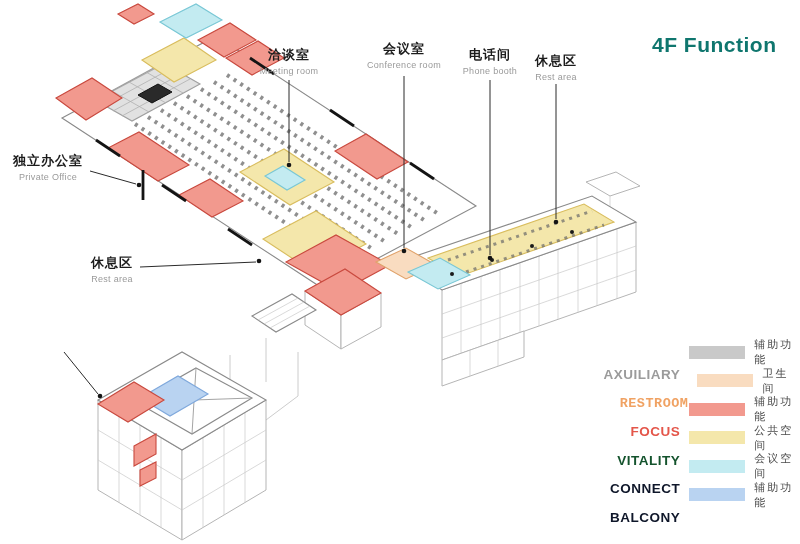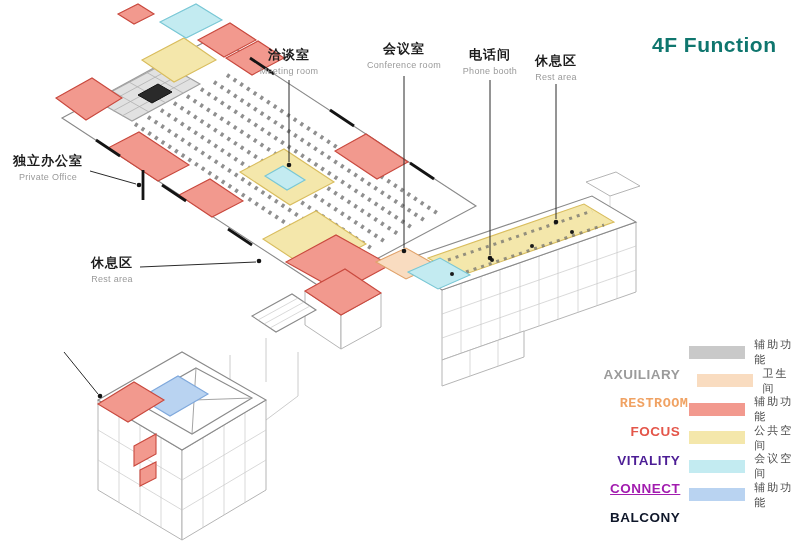--- a/index.html
+++ b/index.html
@@ -251,26 +251,26 @@
       <span class="legend-name" style="color: rgb(240, 162, 99); font-family: Liberation Mono, monospace;">RESTROOM</span>
       <span class="legend-swatch" style="background-color: rgb(249, 220, 192);"></span>
       <span class="legend-zh">卫生间</span>
     </div>
     <div class="legend-row">
       <span class="legend-name" style="color: rgb(228, 86, 74);">FOCUS</span>
       <span class="legend-swatch" style="background-color: rgb(242, 153, 142);"></span>
       <span class="legend-zh">辅助功能</span>
     </div>
     <div class="legend-row">
-      <span class="legend-name" style="color: #4c1d95;">VITALITY</span>
+      <span class="legend-name" style="color: #14532d;">VITALITY</span>
       <span class="legend-swatch" style="background-color: rgb(244, 231, 171);"></span>
       <span class="legend-zh">公共空间</span>
     </div>
     <div class="legend-row">
-      <span class="legend-name" style="color: #a21caf; text-decoration: underline;">CONNECT</span>
+      <span class="legend-name" style="color: #0f172a;">CONNECT</span>
       <span class="legend-swatch" style="background-color: rgb(195, 235, 241);"></span>
       <span class="legend-zh">会议空间</span>
     </div>
     <div class="legend-row">
       <span class="legend-name" style="color: #0f172a;">BALCONY</span>
       <span class="legend-swatch" style="background-color: rgb(185, 211, 241);"></span>
       <span class="legend-zh">辅助功能</span>
     </div>
   </div>
 

